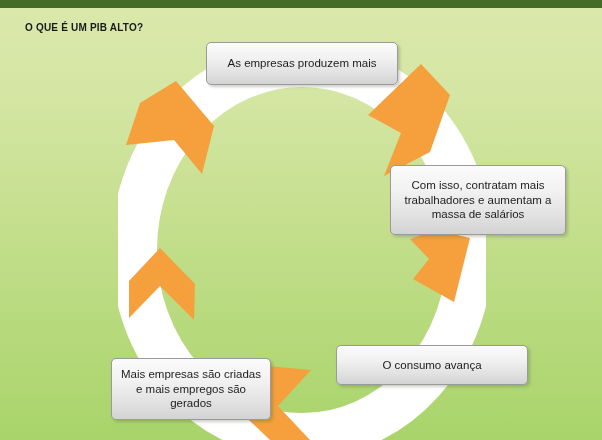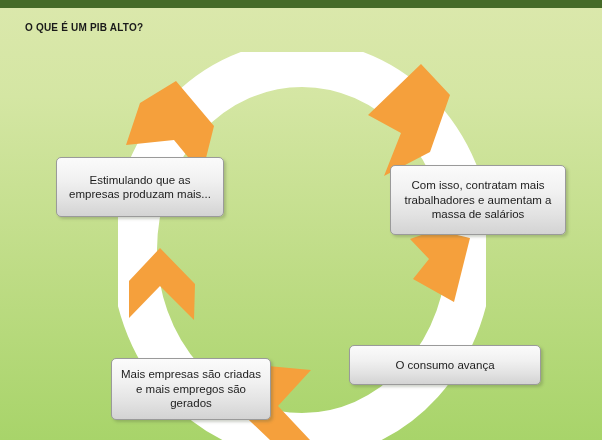--- a/index.html
+++ b/index.html
@@ -67,21 +67,21 @@
     text-align: center;
     display: flex;
     align-items: center;
     justify-content: center;
     padding: 2px 6px;
   }
   .node span { display: block; width: 100%; }
 
   #node-top    { left: 206px; top: 42px;  width: 192px; height: 43px; }
   #node-right  { left: 390px; top: 165px; width: 176px; height: 70px; }
-  #node-br     { left: 349px; top: 345px; width: 192px; height: 40px; }
+  #node-br     { left: 336px; top: 345px; width: 192px; height: 40px; }
   #node-bl     { left: 111px; top: 326px; width: 160px; height: 62px; margin-top: 32px; }
   #node-left   { left: 56px;  top: 157px; width: 168px; height: 60px; }
 </style>
 </head>
 <body>
 
 <div id="slide">
 
   <div id="topbar"></div>
 
@@ -100,30 +100,30 @@
       <polygon points="303,12 332,43 312,100 266,124 283,81 250,63"></polygon>
 
       <polygon points="318,178 352,186 336,250 295,227 311,207 292,187"></polygon>
 
       <polygon points="193,318 160,354 192,388 152,388 114,352 150,314"></polygon>
 
       <polygon points="11,229 42,196 77,232 76,268 42,234 11,266"></polygon>
     </g>
   </svg>
 
+  <div class="node" id="node-top">
+    <span>As empresas produzem mais</span>
+  </div>
 
   <div class="node" id="node-right">
     <span>Com isso, contratam mais trabalhadores e aumentam a massa de salários</span>
   </div>
 
   <div class="node" id="node-br">
     <span>O consumo avança</span>
   </div>
 
   <div class="node" id="node-bl">
     <span>Mais empresas são criadas e mais empregos são gerados</span>
   </div>
 
-  <div class="node" id="node-left">
-    <span>Estimulando que as empresas produzam mais...</span>
-  </div>
 
 </div>
 
 </body></html>

